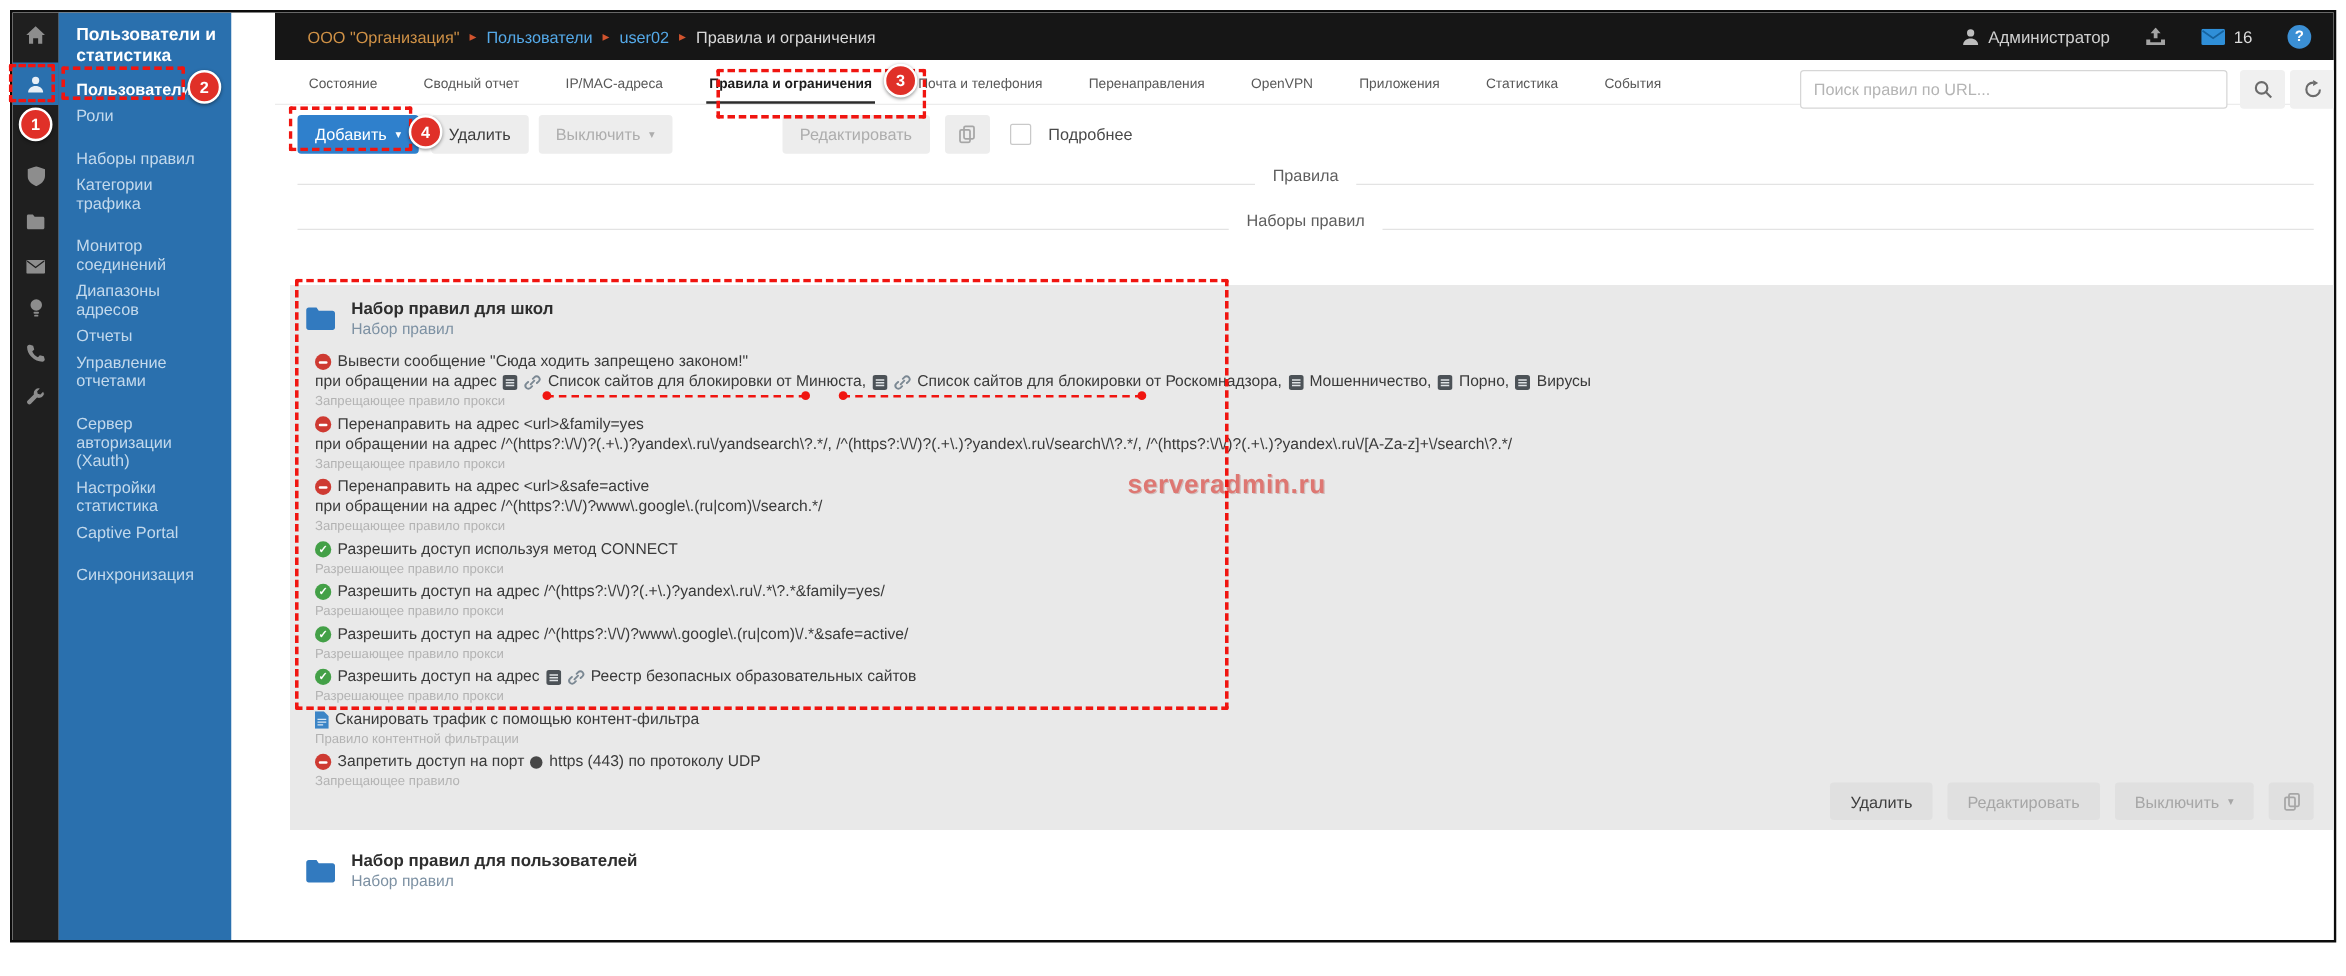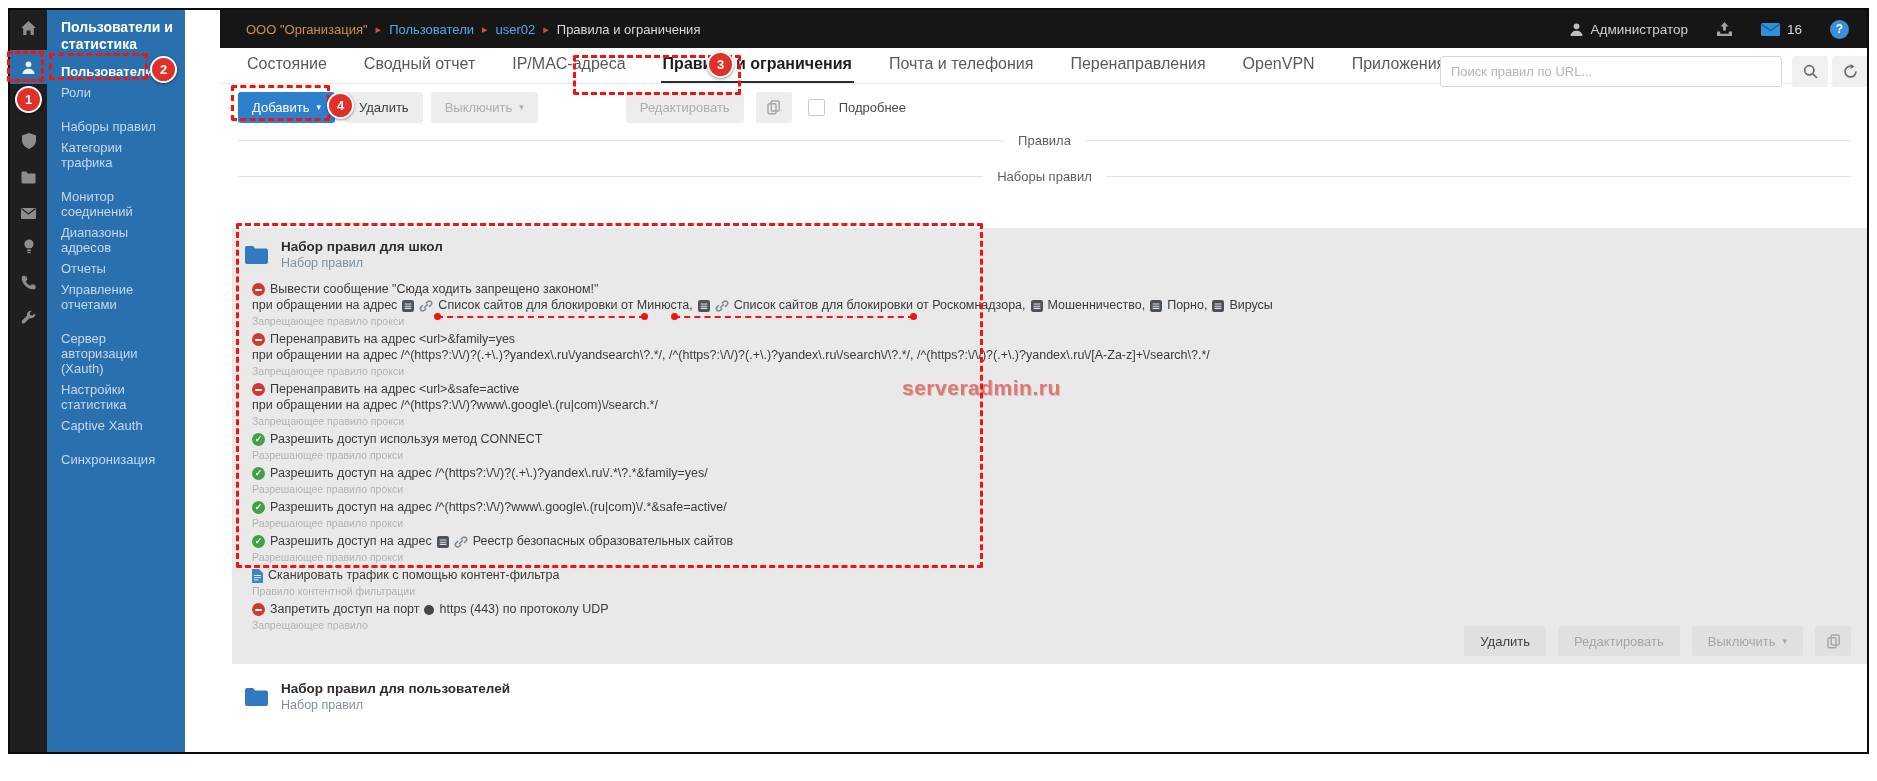--- a/index.html
+++ b/index.html
@@ -30,39 +30,39 @@
   .top-right{margin-left:auto;margin-right:18px;display:flex;align-items:center;gap:28px;}
   .tr-user{display:flex;align-items:center;gap:7px;color:#cfcfcf;font-size:13.5px;cursor:pointer;}
   .tr-mail{display:flex;align-items:center;gap:7px;color:#dcdcdc;font-size:13.5px;cursor:pointer;}
   .tr-help{width:19px;height:19px;border-radius:50%;background:#3b8fd4;color:#fff;font-size:12px;font-weight:bold;display:flex;align-items:center;justify-content:center;cursor:pointer;}
   .tr-upload{cursor:pointer;display:flex;}
 
   
   .main{position:absolute;left:210px;top:38px;right:0;bottom:0;background:#fff;}
 
   .tabs{position:absolute;left:0;top:0;right:0;height:36px;display:flex;align-items:flex-end;padding-left:25px;gap:33px;border-bottom:1px solid #ececec;box-sizing:border-box;}
-  .tab{font-size:16px;color:#595959;padding:9px 2px 10px;white-space:nowrap;cursor:pointer;}
+  .tab{font-size:11px;color:#595959;padding:9px 2px 10px;white-space:nowrap;cursor:pointer;}
   .tab.active{color:#1d1d1d;font-weight:bold;border-bottom:2px solid #2c2c2c;padding-bottom:8px;}
 
   .toolbar{position:absolute;left:0;top:36px;right:0;height:46px;display:flex;align-items:center;padding-left:18px;}
   .btn{height:31px;border-radius:3px;font-size:13px;display:inline-flex;align-items:center;padding:0 14px;cursor:pointer;white-space:nowrap;box-sizing:border-box;}
   .btn .caret{font-size:9px;margin-left:7px;}
   .btn-primary{background:#2f80cc;color:#fff;align-items:center;}
   .btn-light{background:#ededed;color:#3c3c3c;margin-left:10px;}
   .btn-light.disabled{color:#adadad;cursor:default;}
   .btn-icon{width:36px;padding:0;justify-content:center;}
   .gap-lg{margin-left:88px;}
   .cb-wrap{display:flex;align-items:center;gap:14px;margin-left:16px;cursor:pointer;}
   .cb{width:15px;height:15px;background:#fff;border:1px solid #c9c9c9;border-radius:2px;}
   .cb-label{font-size:13px;color:#4a4a4a;}
   .search-input{position:absolute;left:1220px;top:8px;width:342px;height:31px;box-sizing:border-box;border:1px solid #d6d6d6;border-radius:3px;padding:0 10px;font-size:13px;color:#444;font-family:"Liberation Sans",sans-serif;}
   .search-input::placeholder{color:#b4b4b4;}
   .icon-btn{position:absolute;top:8px;width:36px;height:31px;background:#f0f0f0;border-radius:3px;display:flex;align-items:center;justify-content:center;cursor:pointer;}
 
-  .sep{position:absolute;left:18px;right:16px;display:flex;align-items:center;gap:14px;color:#5e5e5e;font-size:13px;}
+  .sep{position:absolute;left:18px;right:16px;display:flex;align-items:flex-end;gap:14px;color:#5e5e5e;font-size:13px;}
   .sep .ln{flex:1;height:1px;background:#e3e3e3;}
 
   .panel{position:absolute;left:12px;top:180px;right:0;height:436px;background:#e9e9e9;}
   .set-head{position:absolute;left:12px;top:11px;display:flex;gap:12px;cursor:pointer;}
   .set-title{font-size:13.5px;font-weight:bold;color:#2e2e2e;line-height:16px;}
   .set-sub{font-size:12.5px;color:#7d91a3;line-height:16px;}
 
   .rules{position:absolute;left:20px;top:54px;right:40px;}
   .rule{margin-bottom:5px;cursor:pointer;}
   .r-line{display:flex;align-items:center;gap:5px;flex-wrap:wrap;font-size:12.5px;color:#3a3a3a;line-height:15px;}
@@ -152,21 +152,21 @@
           <div class="sb-item active">Пользователи</div>
           <div class="sb-item">Роли</div>
           <div class="sb-item gap">Наборы правил</div>
           <div class="sb-item">Категории трафика</div>
           <div class="sb-item gap">Монитор соединений</div>
           <div class="sb-item">Диапазоны адресов</div>
           <div class="sb-item">Отчеты</div>
           <div class="sb-item">Управление отчетами</div>
           <div class="sb-item gap">Сервер авторизации (Xauth)</div>
           <div class="sb-item">Настройки статистика</div>
-          <div class="sb-item">Captive Xauth</div>
+          <div class="sb-item">Captive Portal</div>
           <div class="sb-item gap">Синхронизация</div>
         </div>
     </div>
 
     <div class="topbar">
       <div class="crumbs" id="crumbs">
           <span class="crumb crumb-org">ООО "Организация"</span>
           <span class="crumb-sep">▸</span>
           <span class="crumb crumb-link">Пользователи</span>
           <span class="crumb-sep">▸</span>

